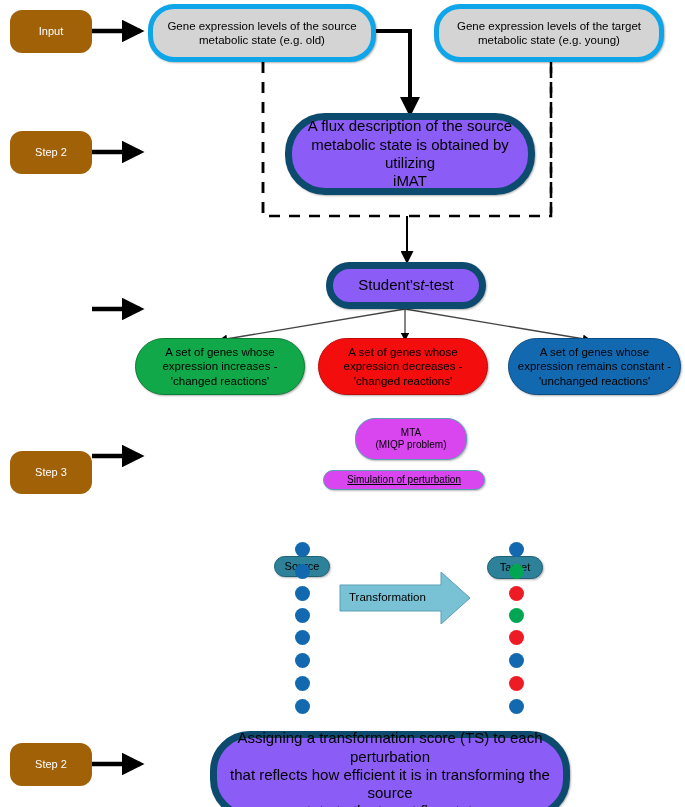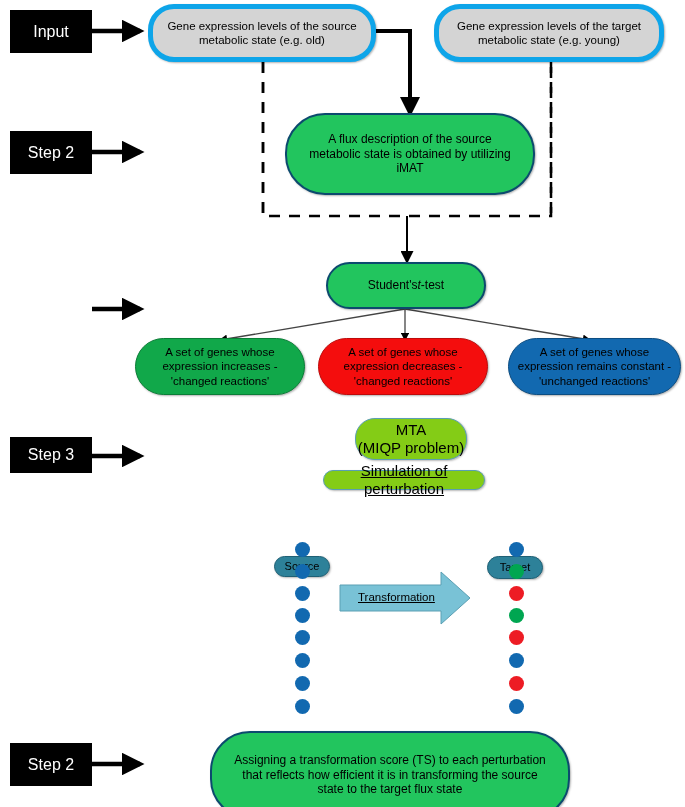--- a/index.html
+++ b/index.html
@@ -22,45 +22,45 @@
     box-sizing: border-box;
     display: flex;
     align-items: center;
     justify-content: center;
     text-align: center;
     color: #000000;
     line-height: 1.22;
     white-space: pre-line;
   }
   .step-box {
-    background: #000000;
+    background: #a16207;
     color: #ffffff;
-    font-size: 16px;
+    font-size: 11px;
     border: 0;
-    border-radius: 0;
+    border-radius: 12px;
   }
   .gray-box {
     background: #d4d4d4;
     border: 5px solid #0ea5e9;
     border-radius: 26px;
     font-size: 11.5px;
     box-shadow: 1px 1px 2px rgba(0,0,0,0.30);
   }
   .cyan-box {
-    background: #22c55e;
-    border: 2px solid #0c4a6e;
+    background: #8b5cf6;
+    border: 7px solid #0c4a6e;
     border-radius: 40px;
-    font-size: 12px;
+    font-size: 15px;
     box-shadow: 1px 1px 2px rgba(0,0,0,0.30);
   }
   .cyan-pill {
-    background: #84cc16;
+    background: #d946ef;
     border: 1px solid #5a9fb3;
     border-radius: 20px;
-    font-size: 15px;
+    font-size: 10px;
     box-shadow: 1px 1px 2px rgba(0,0,0,0.28);
   }
   .green-box {
     background: #11a84a;
     border: 1px solid #0b7e37;
     border-radius: 34px;
     font-size: 11.5px;
     box-shadow: 1px 1px 2px rgba(0,0,0,0.30);
   }
   .red-box {
@@ -154,21 +154,21 @@
     <g>
       <path d="M 340 585 L 441 585 L 441 572 L 470 598 L 441 624 L 441 611 L 340 611 Z" fill="#79c2d6" stroke="#5a9fb3" stroke-width="1"></path>
     </g>
   </svg>
 
   <div class="node step-box" style="left:10px; top:10px; width:82px; height:43px;">Input</div>
 
   <div class="node step-box" style="left:10px; top:131px; width:82px; height:43px;">Step 2</div>
 
 
-  <div class="node step-box" style="left:10px; top:437px; width:82px; height:36px;">Step 3</div>
+  <div class="node step-box" style="left:10px; top:451px; width:82px; height:43px;">Step 3</div>
 
   <div class="node step-box" style="left:10px; top:743px; width:82px; height:43px;">Step 2</div>
 
   <div class="node gray-box" style="left:148px; top:4px; width:228px; height:58px;">Gene expression levels of the source
 metabolic state (e.g. old)</div>
 
   <div class="node gray-box" style="left:434px; top:4px; width:230px; height:58px;">Gene expression levels of the target
 metabolic state (e.g. young)</div>
 
   <svg class="overlay" viewBox="0 0 685 807" xmlns="http://www.w3.org/2000/svg">
@@ -220,19 +220,19 @@
     <div class="dot dot-blue" style="left:509px; top:542px;"></div>
     <div class="dot dot-green" style="left:509px; top:564px;"></div>
     <div class="dot dot-red" style="left:509px; top:586px;"></div>
     <div class="dot dot-green" style="left:509px; top:608px;"></div>
     <div class="dot dot-red" style="left:509px; top:630px;"></div>
     <div class="dot dot-blue" style="left:509px; top:653px;"></div>
     <div class="dot dot-red" style="left:509px; top:676px;"></div>
     <div class="dot dot-blue" style="left:509px; top:699px;"></div>
   </div>
 
-  <div class="transform-label" style="left:358px; top:591px;text-decoration:underline;">Transformation</div>
+  <div class="transform-label" style="left:349px; top:591px;">Transformation</div>
 
   <div class="node cyan-box" style="left:210px; top:731px; width:360px; height:88px;text-align:center;">Assigning a transformation score (TS) to each perturbation
 that reflects how efficient it is in transforming the source
 state to the target flux state</div>
 
 </div>
 
 </body></html>

